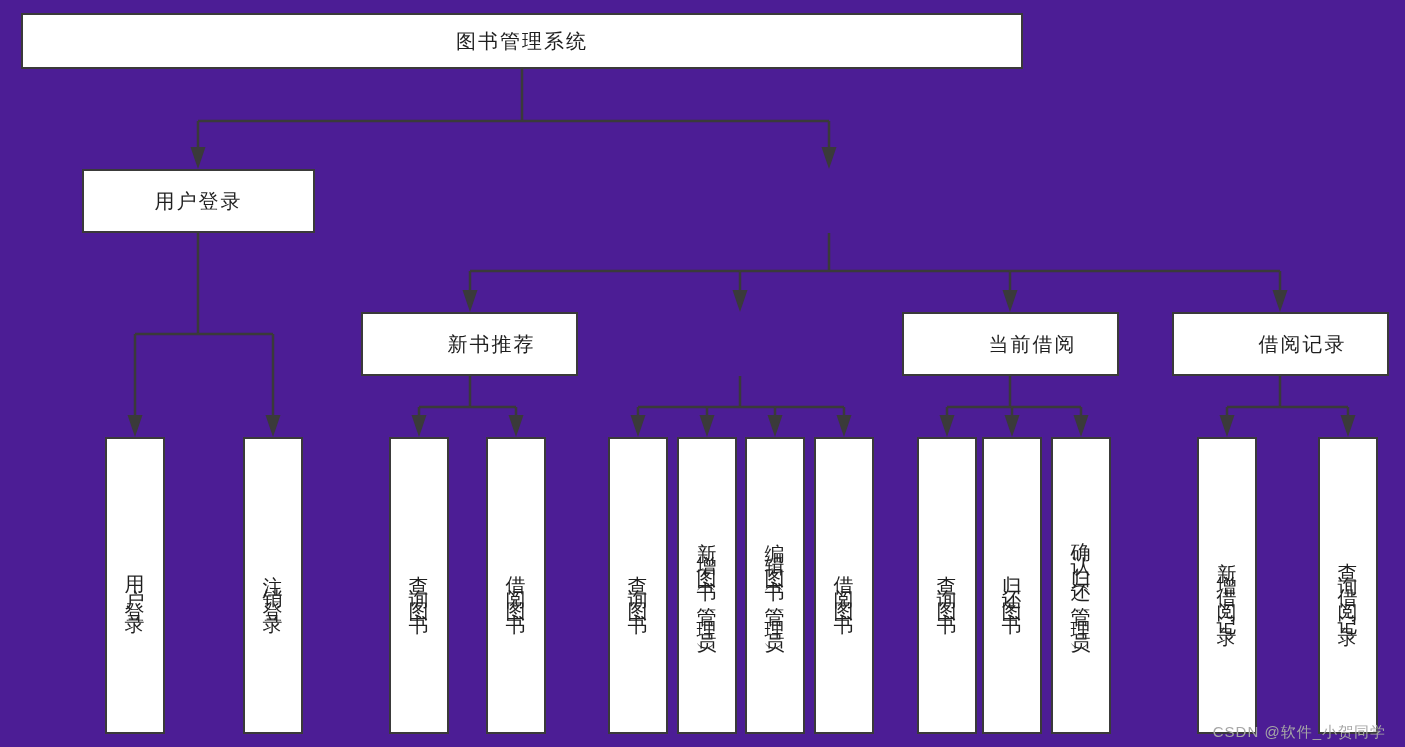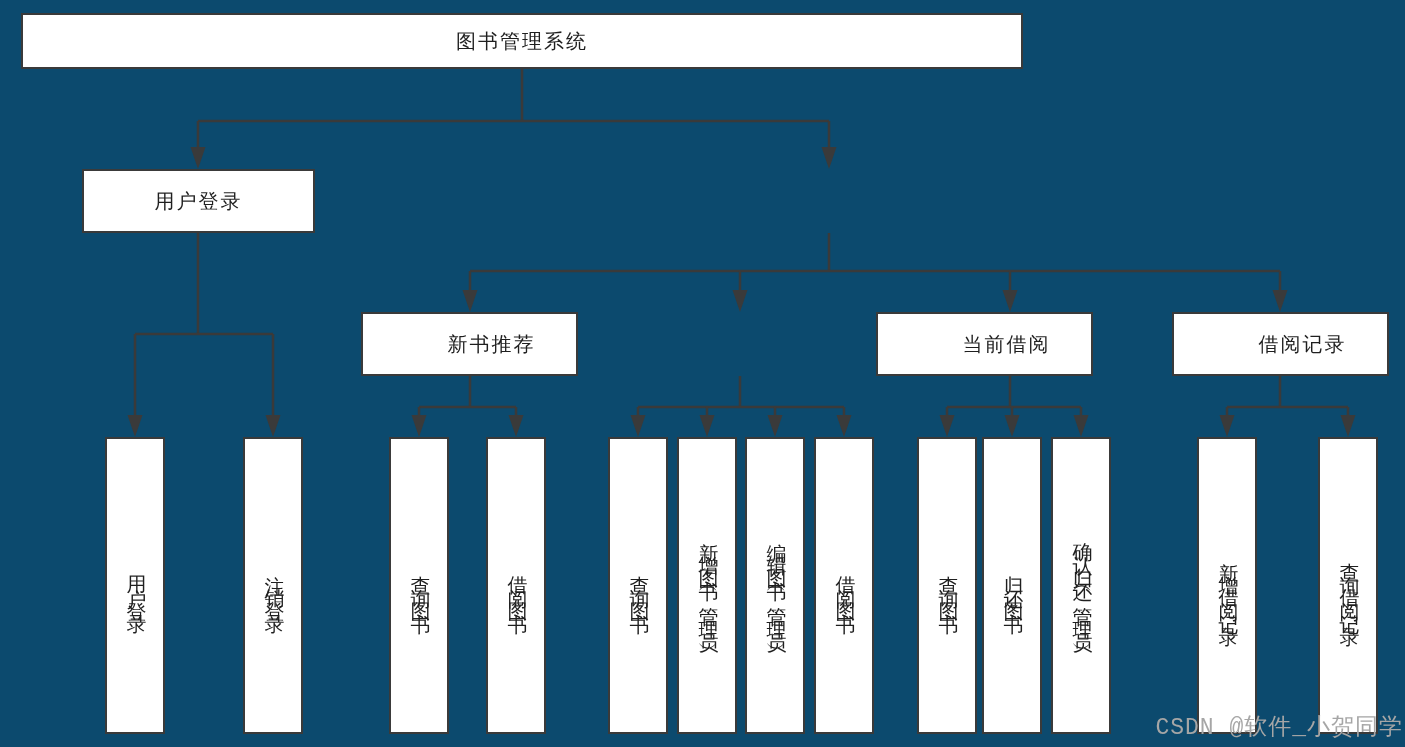--- a/index.html
+++ b/index.html
@@ -1,22 +1,22 @@
 <!DOCTYPE html>
 <html><head>
 <meta charset="utf-8">
 <style>
   html, body { margin: 0; padding: 0; background: #ffffff; }
   #stage {
     position: relative;
     width: 1405px;
     height: 747px;
-    background: #0c4a6e;
+    background: #4c1d95;
     overflow: hidden;
-    font-family: Liberation Mono, monospace;
+    font-family: Liberation Sans, sans-serif;
     color: #1f1f1f;
   }
   #wires {
     position: absolute;
     left: 0; top: 0;
     width: 1405px; height: 747px;
   }
   .box {
     position: absolute;
     box-sizing: border-box;
@@ -39,35 +39,35 @@
     letter-spacing: 13px;
     line-height: 1;
   }
   
   .root  { left: 21px;   top: 13px;  width: 1002px; height: 56px; }
   .l2a   { left: 82px;   top: 169px; width: 233px;  height: 64px; }
   .l2b   { left: 712px;  top: 169px; width: 235px;  height: 64px; }
   .l3    { top: 312px; height: 64px; width: 217px; padding-left: 44px; }
   .l3b   { left: 361px; }
   .l3c   { left: 632px; }
-  .l3d   { left: 876px; }
+  .l3d   { left: 902px; }
   .l3e   { left: 1172px; }
   .leaf  { top: 437px; height: 297px; width: 60px; }
   .a1 { left: 105px; }  .a2 { left: 243px; }
   .b1 { left: 389px; }  .b2 { left: 486px; }
   .c1 { left: 608px; }  .c2 { left: 677px; }
   .c3 { left: 745px; }  .c4 { left: 814px; }
   .d1 { left: 917px; }  .d2 { left: 982px; }
   .d3 { left: 1051px; }
   .e1 { left: 1197px; } .e2 { left: 1318px; }
   .watermark {
     position: absolute;
-    right: 2px;
+    right: 19px;
     bottom: 5px;
-    font-size: 23px;
+    font-size: 15px;
     color: #a6a6a6;
     letter-spacing: 1px;
     white-space: nowrap;
     z-index: 5;
   }
 </style>
 </head>
 <body>
 
 <div id="stage">

